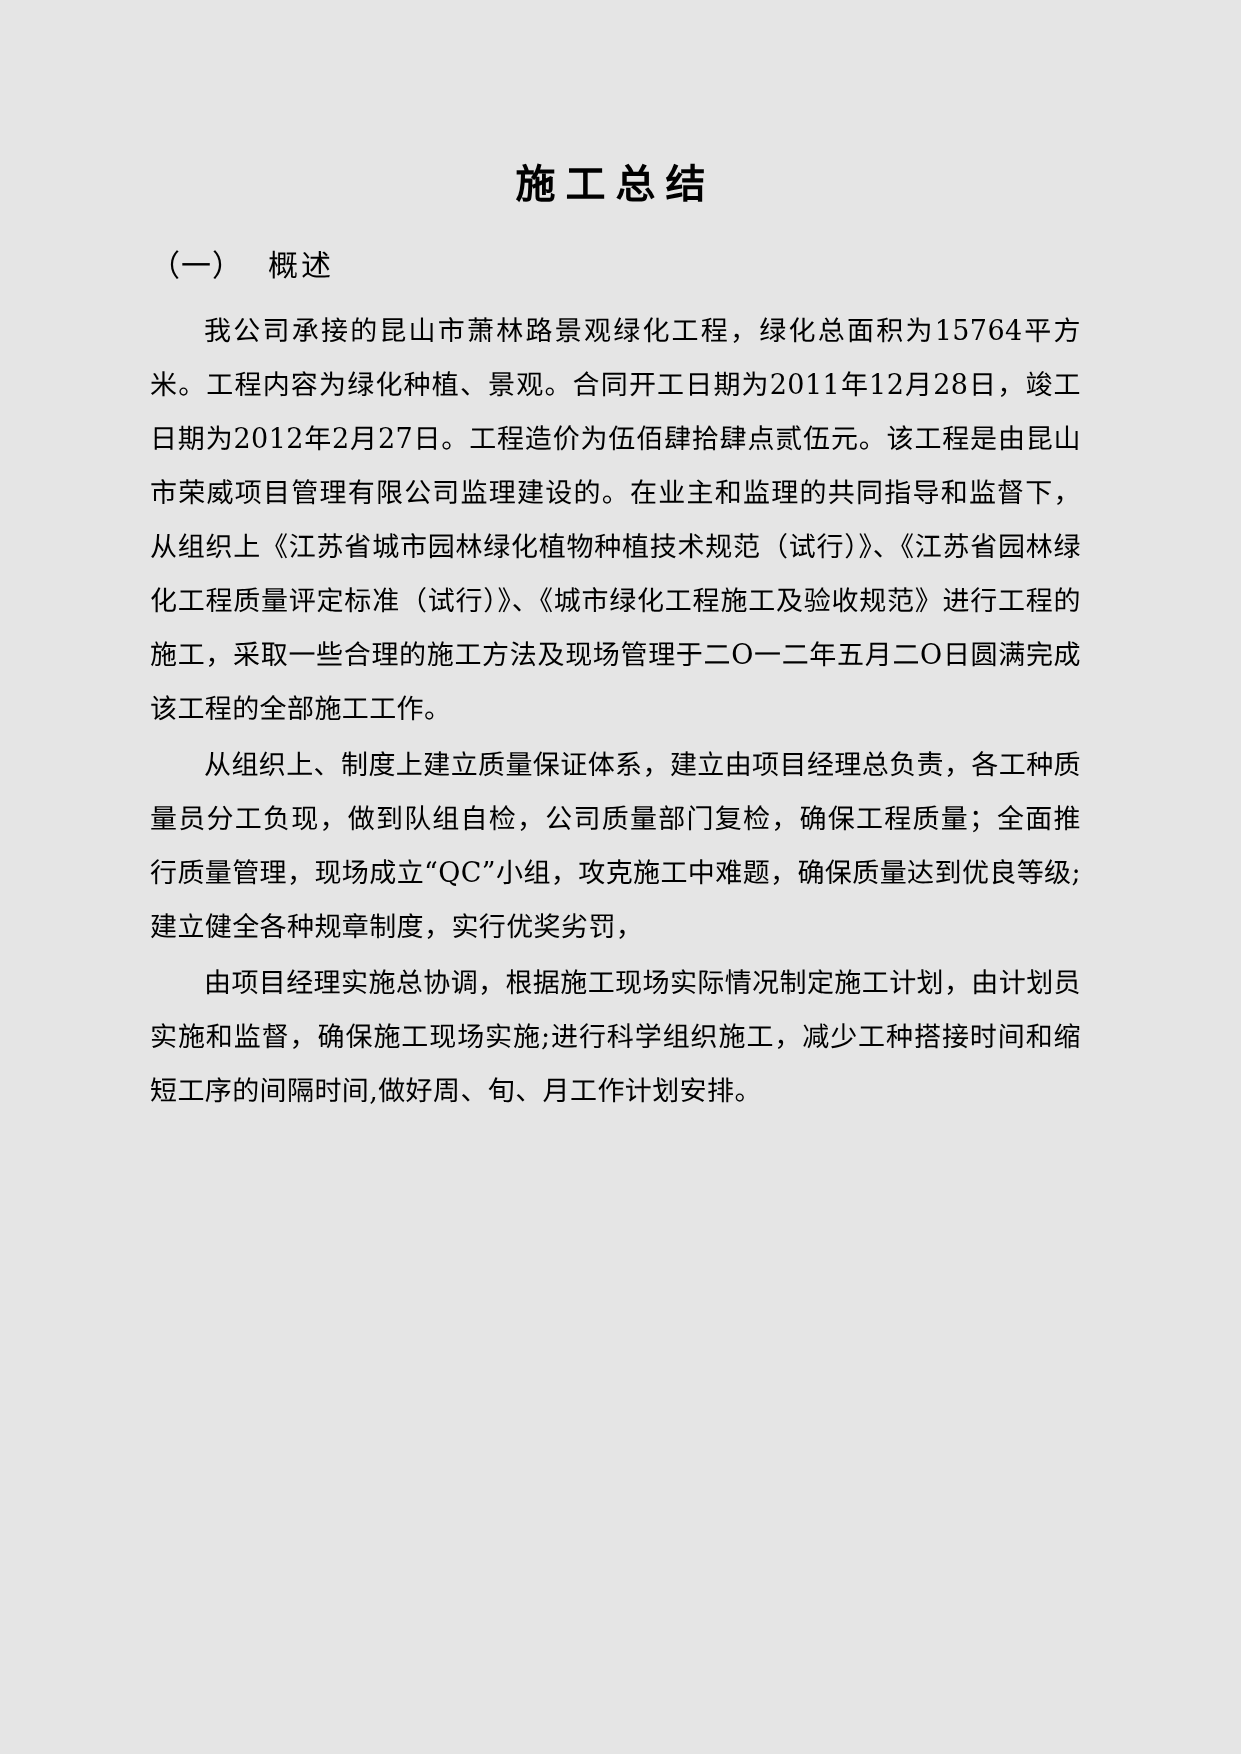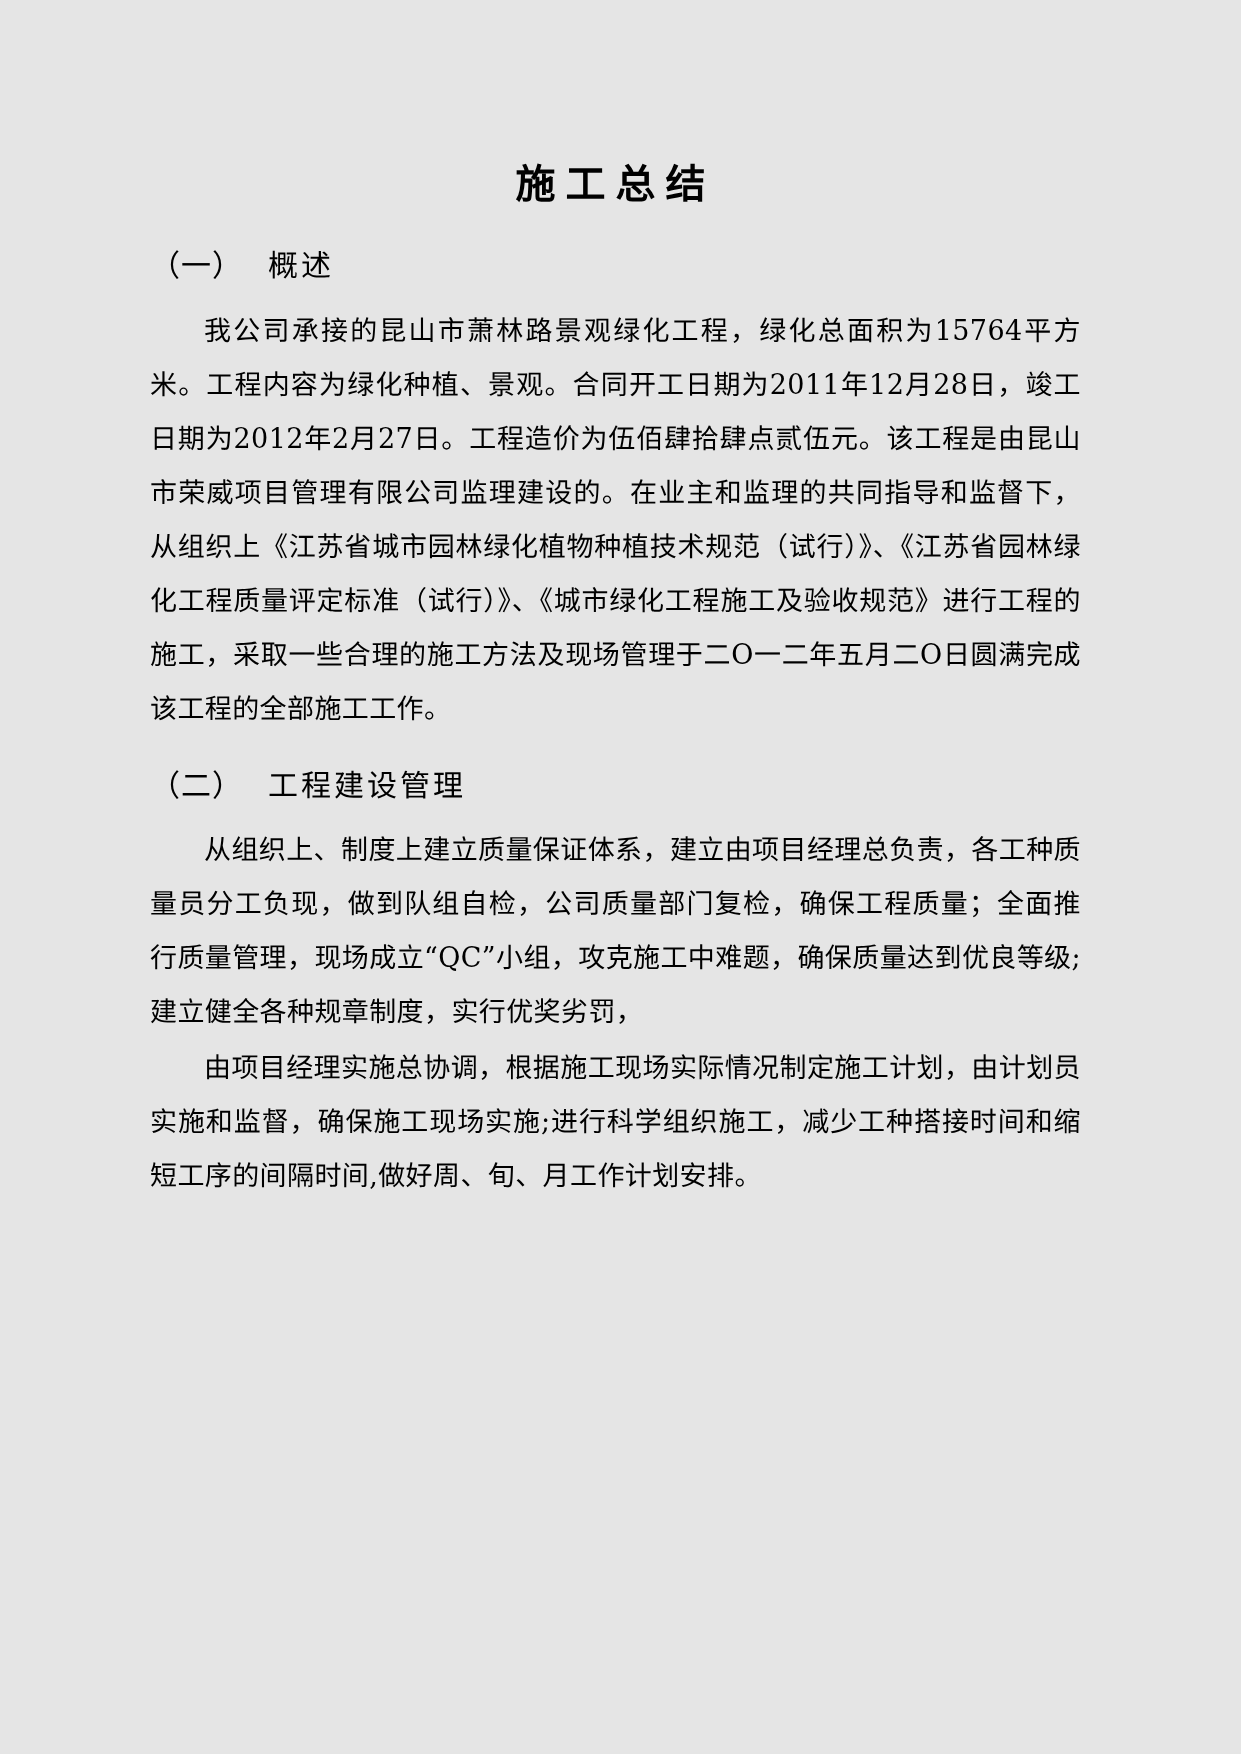--- a/index.html
+++ b/index.html
@@ -61,22 +61,19 @@
 <div class="page">
 
   <h1 class="doc-title">施工总结</h1>
 
   <h2 class="section-heading">
     <span class="num">（一）</span><span class="txt">概述</span>
   </h2>
 
   <p class="body-text">我公司承接的昆山市萧林路景观绿化工程，绿化总面积为15764平方米。工程内容为绿化种植、景观。合同开工日期为2011年12月28日，竣工日期为2012年2月27日。工程造价为伍佰肆拾肆点贰伍元。该工程是由昆山市荣威项目管理有限公司监理建设的。在业主和监理的共同指导和监督下，从组织上《江苏省城市园林绿化植物种植技术规范（试行）》、《江苏省园林绿化工程质量评定标准（试行）》、《城市绿化工程施工及验收规范》进行工程的施工，采取一些合理的施工方法及现场管理于二O一二年五月二O日圆满完成该工程的全部施工工作。</p>
 
-  <h2 class="section-heading">
-    <span class="num">（二）</span><span class="txt">工程建设管理</span>
-  </h2>
 
 
   <p class="body-text">从组织上、制度上建立质量保证体系，建立由项目经理总负责，各工种质量员分工负现，做到队组自检，公司质量部门复检，确保工程质量；全面推行质量管理，现场成立“QC”小组，攻克施工中难题，确保质量达到优良等级;建立健全各种规章制度，实行优奖劣罚，</p>
 
   <p class="body-text">由项目经理实施总协调，根据施工现场实际情况制定施工计划，由计划员实施和监督，确保施工现场实施;进行科学组织施工，减少工种搭接时间和缩短工序的间隔时间,做好周、旬、月工作计划安排。</p>
 
 </div>
 
 </body></html>

